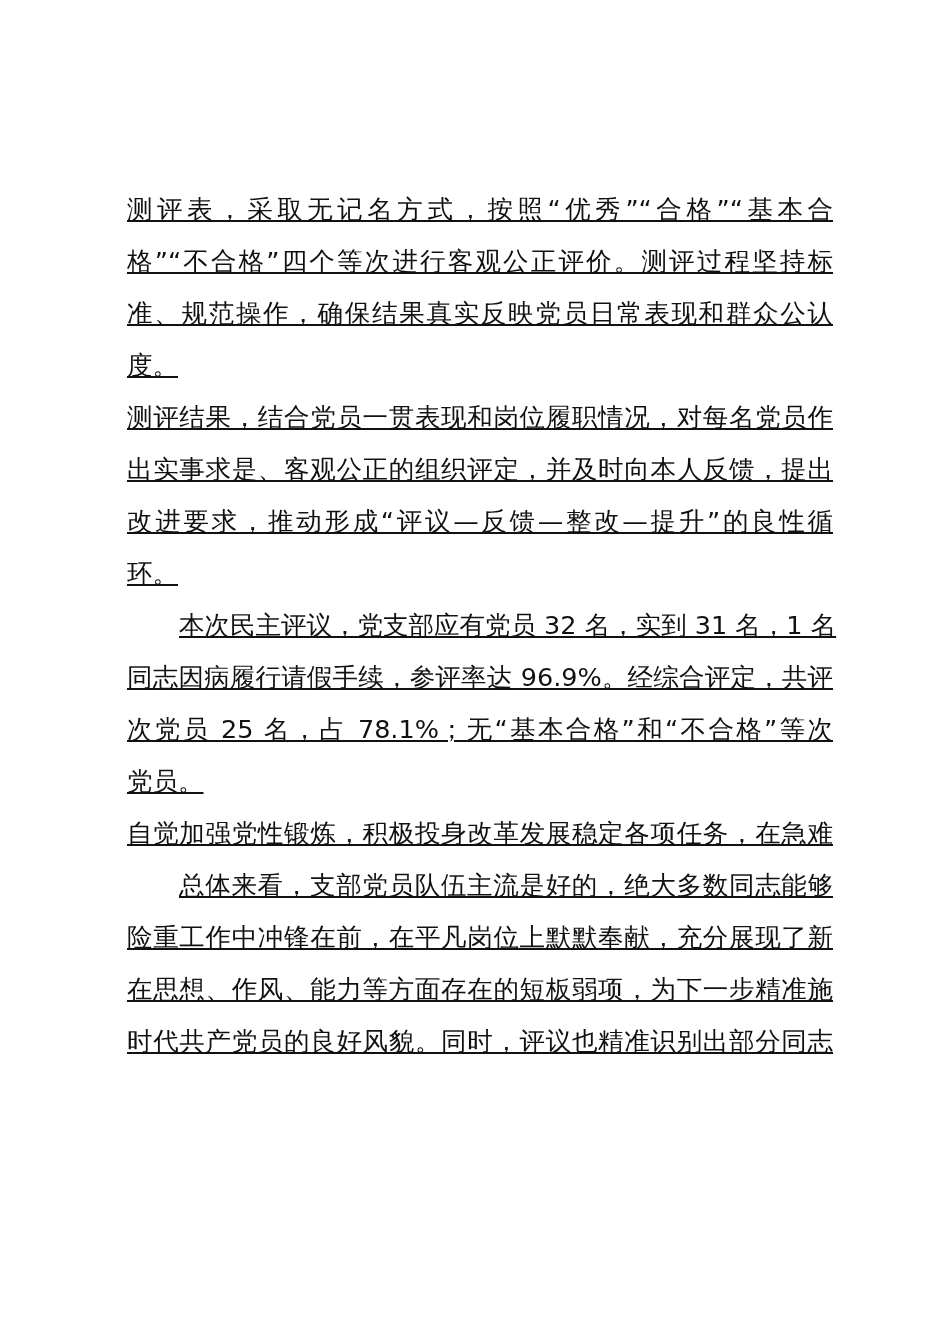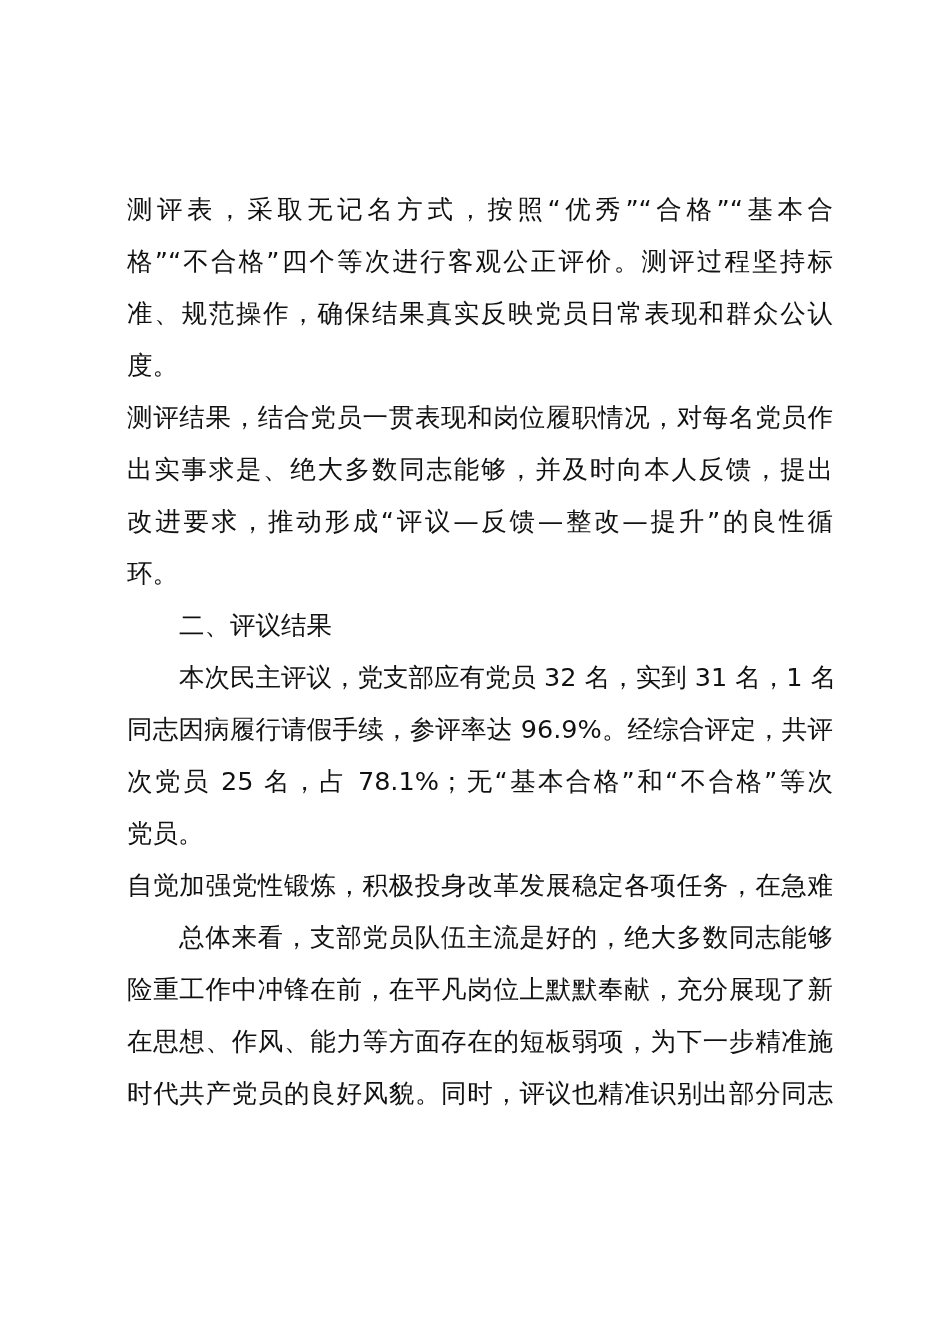--- a/index.html
+++ b/index.html
@@ -22,20 +22,21 @@
       width: 706px;
     }
     .line {
       height: 52px;
       line-height: 52px;
       font-size: 25.5px;
       white-space: nowrap;
       text-align: justify;
       text-align-last: justify;
       letter-spacing: 0px;
+      text-decoration: underline;
     }
     .line.last {
       text-align-last: left;
     }
     .line.indent {
       padding-left: 52px;
     }
     .heading {
       text-align-last: left;
     }
@@ -47,28 +48,25 @@
 
   <div>
     <div class="line">测评表，采取无记名方式，按照“优秀”“合格”“基本合</div>
     <div class="line">格”“不合格”四个等次进行客观公正评价。测评过程坚持标</div>
     <div class="line">准、规范操作，确保结果真实反映党员日常表现和群众公认</div>
     <div class="line last">度。</div>
   </div>
 
   <div>
     <div class="line">测评结果，结合党员一贯表现和岗位履职情况，对每名党员作</div>
-    <div class="line">出实事求是、绝大多数同志能够，并及时向本人反馈，提出</div>
+    <div class="line">出实事求是、客观公正的组织评定，并及时向本人反馈，提出</div>
     <div class="line">改进要求，推动形成“评议—反馈—整改—提升”的良性循</div>
     <div class="line last">环。</div>
   </div>
 
-  <div>
-    <div class="line indent heading last">二、评议结果</div>
-  </div>
 
   <div>
     <div class="line indent">本次民主评议，党支部应有党员 32 名，实到 31 名，1 名</div>
     <div class="line">同志因病履行请假手续，参评率达 96.9%。经综合评定，共评</div>
     <div class="line">次党员 25 名，占 78.1%；无“基本合格”和“不合格”等次</div>
     <div class="line last">党员。</div>
   </div>
 
   <div>
     <div class="line">自觉加强党性锻炼，积极投身改革发展稳定各项任务，在急难</div>

